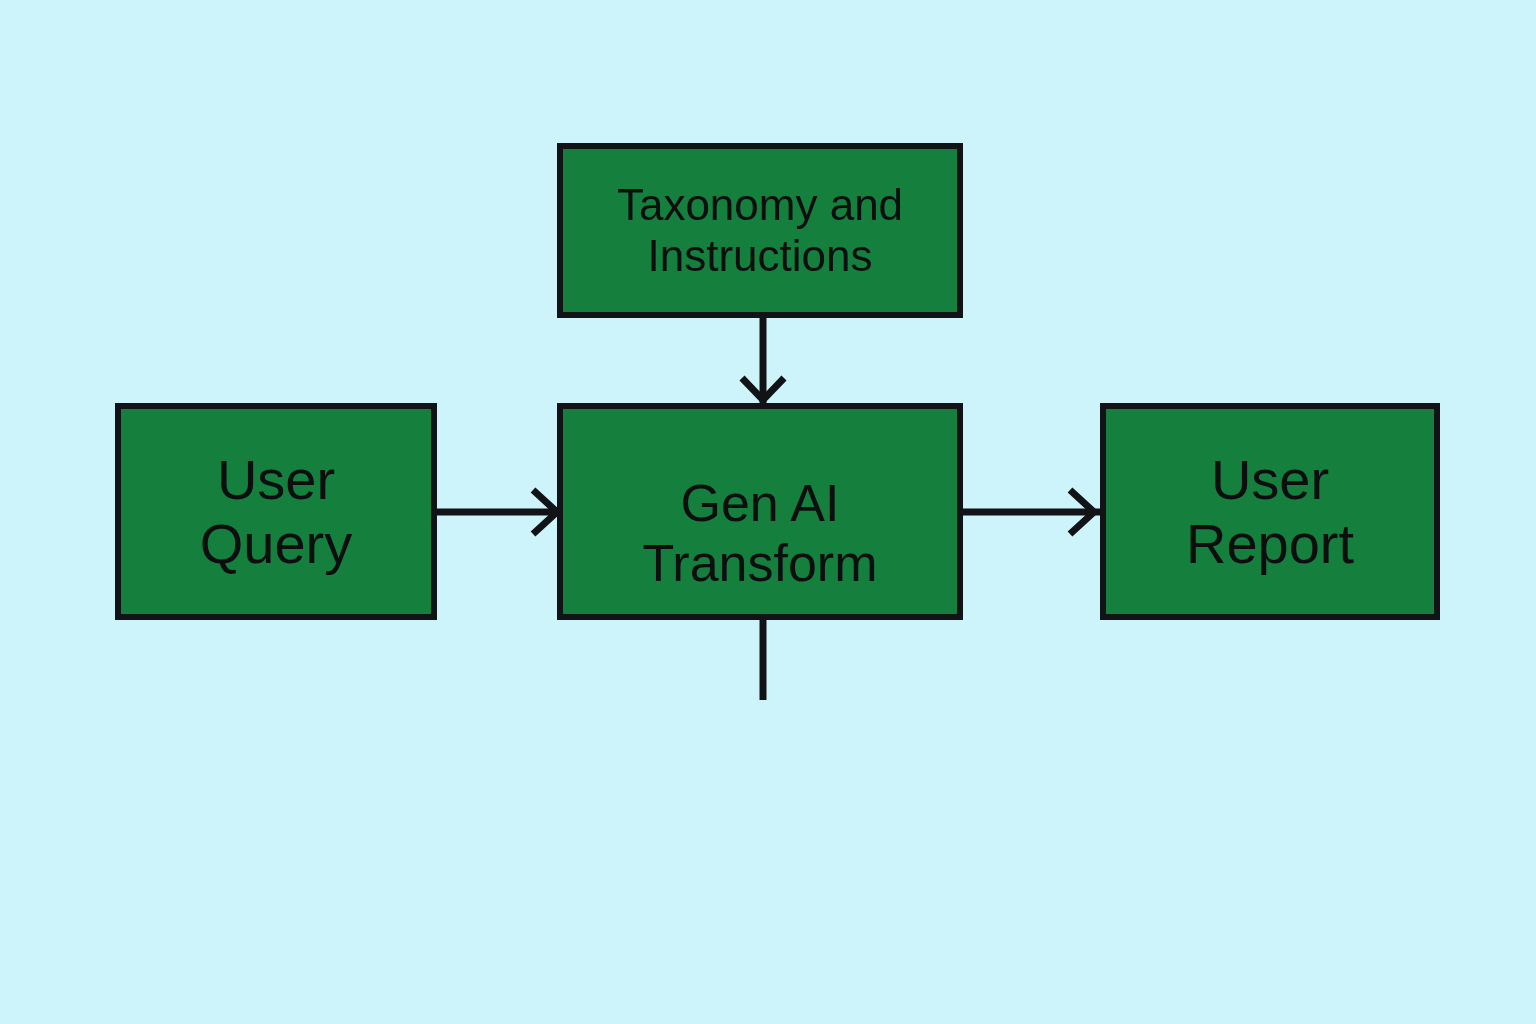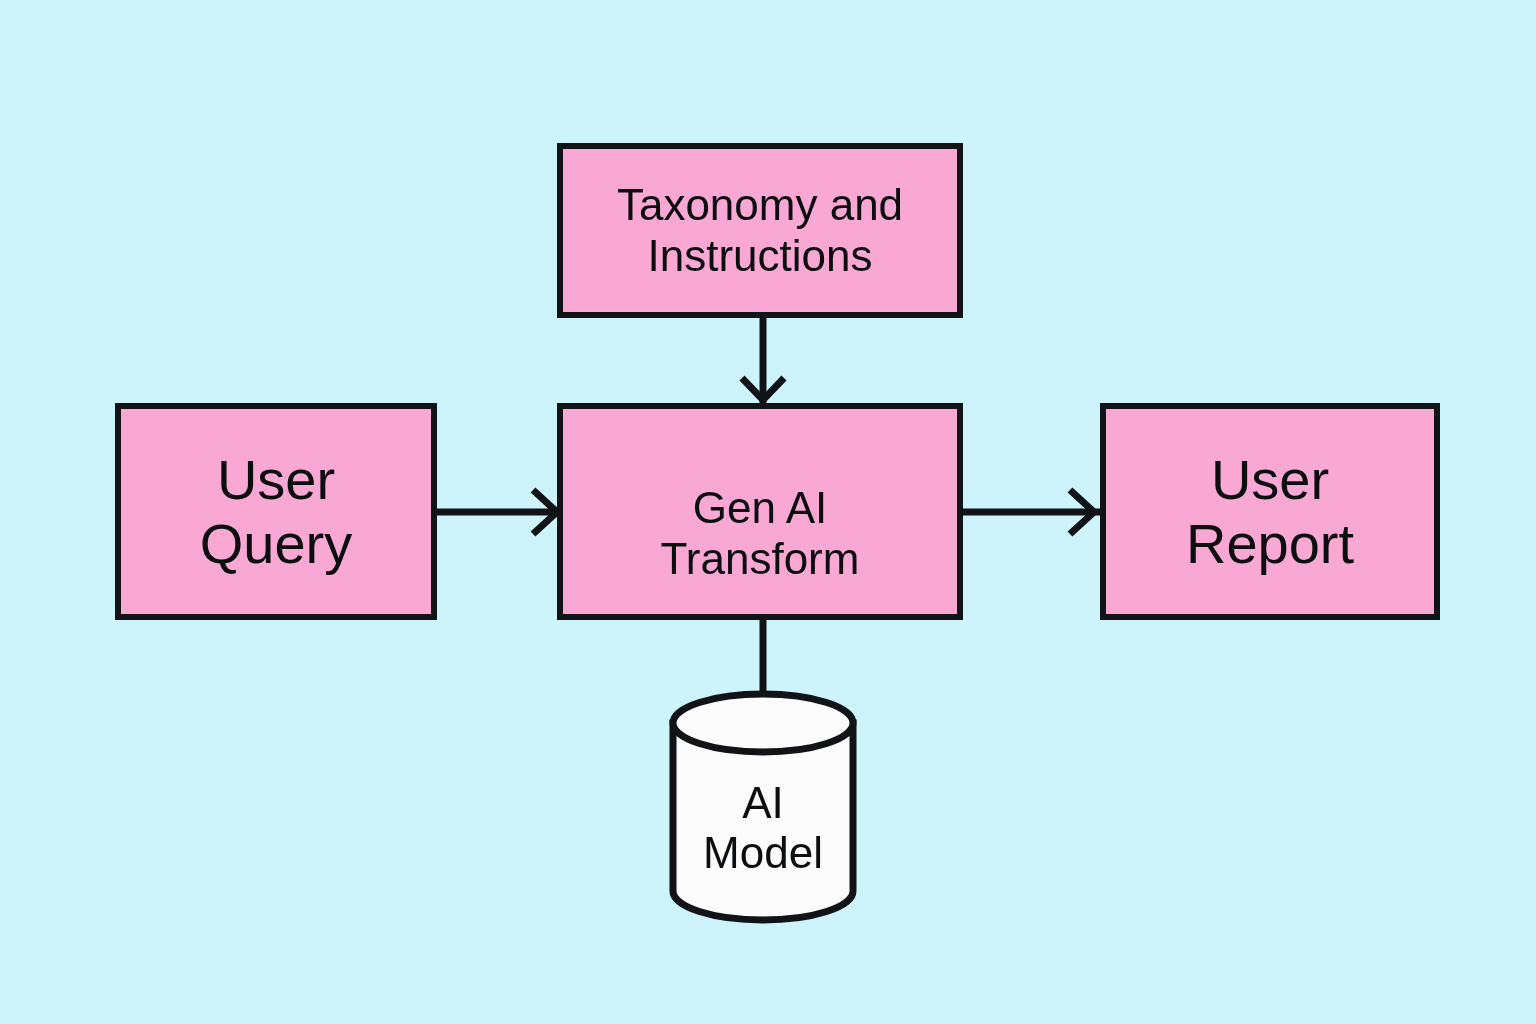--- a/index.html
+++ b/index.html
@@ -28,21 +28,21 @@
     font-size: 40px;
     font-weight: bold;
     font-style: italic;
     color: #0d0d0d;
     letter-spacing: -0.3px;
     white-space: nowrap;
     line-height: 1.1;
   }
   .node-box {
     position: absolute;
-    background: #f9a8d4;
+    background: #15803d;
     border: 6px solid #111316;
     box-sizing: border-box;
     display: flex;
     align-items: center;
     justify-content: center;
     text-align: center;
   }
   .node-label {
     font-family: "Liberation Sans", sans-serif;
     color: #0c0e10;
@@ -63,21 +63,21 @@
     width: 322px;
     height: 217px;
   }
   #node-user-query .node-label { font-size: 56px; }
   #node-gen-ai {
     left: 557px;
     top: 403px;
     width: 406px;
     height: 217px;
   }
-  #node-gen-ai .node-label { font-size: 44px; margin-top: 44px; }
+  #node-gen-ai .node-label { font-size: 52px; margin-top: 44px; }
   #node-user-report {
     left: 1100px;
     top: 403px;
     width: 340px;
     height: 217px;
   }
   #node-user-report .node-label { font-size: 56px; }
 
   .cylinder {
     position: absolute;
@@ -146,22 +146,14 @@
   <div class="node-box" id="node-gen-ai">
     <span class="node-label">Gen AI
 Transform</span>
   </div>
 
   <div class="node-box" id="node-user-report">
     <span class="node-label">User
 Report</span>
   </div>
 
-  <div class="cylinder">
-    <svg width="190" height="226" viewBox="0 0 190 226">
-      <path d="M5,29 L5,197 A90,29 0 0 0 185,197 L185,29 Z" fill="#fbfbfb" stroke="#111316" stroke-width="7"></path>
-      <ellipse cx="95" cy="29" rx="90" ry="29" fill="#fbfbfb" stroke="#111316" stroke-width="7"></ellipse>
-    </svg>
-    <div class="cylinder-label">AI
-Model</div>
-  </div>
 
 </div>
 
 </body></html>

